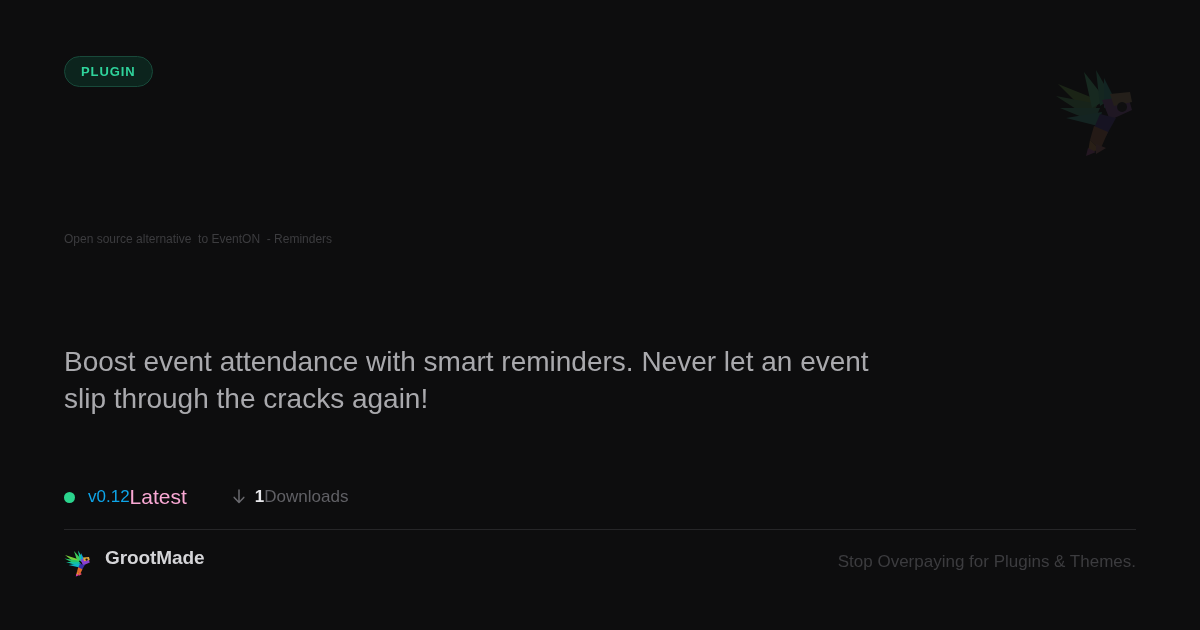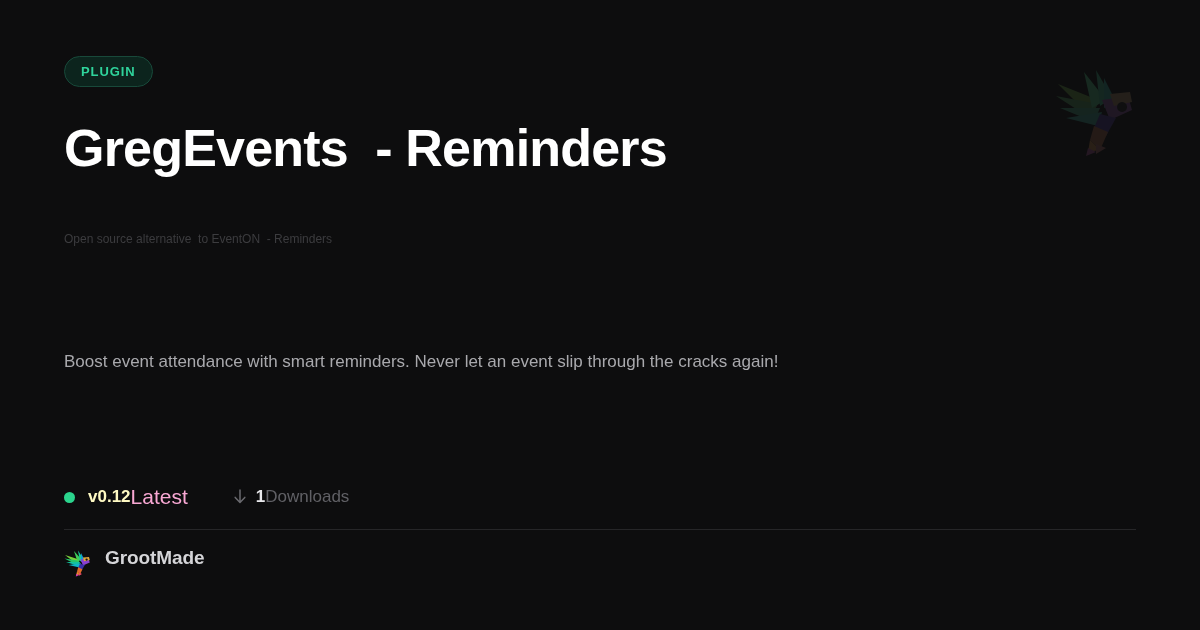--- a/index.html
+++ b/index.html
@@ -40,30 +40,30 @@
   .subtitle {
     position:absolute; left:64px; top:226px;
     font-size:12px; font-weight:400; color:#3c3c3f; line-height:26px;
     white-space:pre;
   }
 
   
   .description {
     position:absolute; left:64px; top:343px;
     width:820px;
-    font-size:17px; font-weight:400; color:#a9a9ad; line-height:37px;
+    font-size:28px; font-weight:400; color:#a9a9ad; line-height:37px;
   }
 
   
   .meta {
     position:absolute; left:64px; top:485px;
     display:flex; align-items:center; height:24px;
   }
   .dot { width:11px; height:11px; border-radius:50%; background:#2bd48d; flex:none; }
-  .version { margin-left:13px; font-size:17px; font-weight:700; color:#fef9c3; }
+  .version { margin-left:13px; font-size:17px; font-weight:400; color:#0ea5e9; }
   .latest  { margin-left:0; font-size:21px; font-weight:400; color:#f9a8d4; }
   .dl-group { display:flex; align-items:center; margin-left:44px; }
   .dl-icon { width:16px; height:18px; flex:none; }
   .dl-icon svg { display:block; }
   .dl-count { margin-left:8px; font-size:17px; font-weight:700; color:#e9e9ec; }
   .dl-label { margin-left:0; font-size:17px; font-weight:400; color:#606065; }
 
   
   .divider {
     position:absolute; left:64px; top:529px;
@@ -104,21 +104,20 @@
         <path d="M50 70 L64 76 L56 94 L46 84 Z" fill="#5a3a2a"></path>
         <path d="M46 84 L56 94 L44 96 Z" fill="#6b4a2a"></path>
         <path d="M52 88 L62 92 L52 98 Z" fill="#5a3a3a"></path>
         <path d="M44 92 L52 96 L42 100 Z" fill="#5a3050"></path>
       </g>
     </svg>
   </div>
 
   <div class="badge">PLUGIN</div>
 
-  <h1 class="title">GregEvents  - Reminders</h1>
 
   <div class="subtitle">Open source alternative  to EventON  - Reminders</div>
 
   <p class="description">Boost event attendance with smart reminders. Never let an event slip through the cracks again!</p>
 
   <div class="meta">
     <span class="dot"></span>
     <span class="version">v0.12</span>
     <span class="latest">Latest</span>
     <span class="dl-group">
@@ -152,15 +151,16 @@
             <path d="M16 16.8 L20.8 18 L17.8 23.3 L14.2 20.8 Z" fill="#3a2ea8"></path>
             <path d="M14.2 20.3 L18.4 22.2 L16 27.5 L13 24.4 Z" fill="#e06a2a"></path>
             <path d="M13 24.4 L16 27.5 L12.2 28.2 Z" fill="#f08a2a"></path>
             <path d="M15 25.6 L18 27 L15 28.8 Z" fill="#e8476a"></path>
             <path d="M12.4 26.8 L15 28.2 L11.8 29.4 Z" fill="#d63ab0"></path>
           </g>
         </svg>
       </span>
       <span class="brand-name">GrootMade</span>
     </div>
+    <div class="tagline">Stop Overpaying  for Plugins &amp; Themes.</div>
   </div>
 
 </div>
 
 </body></html>

